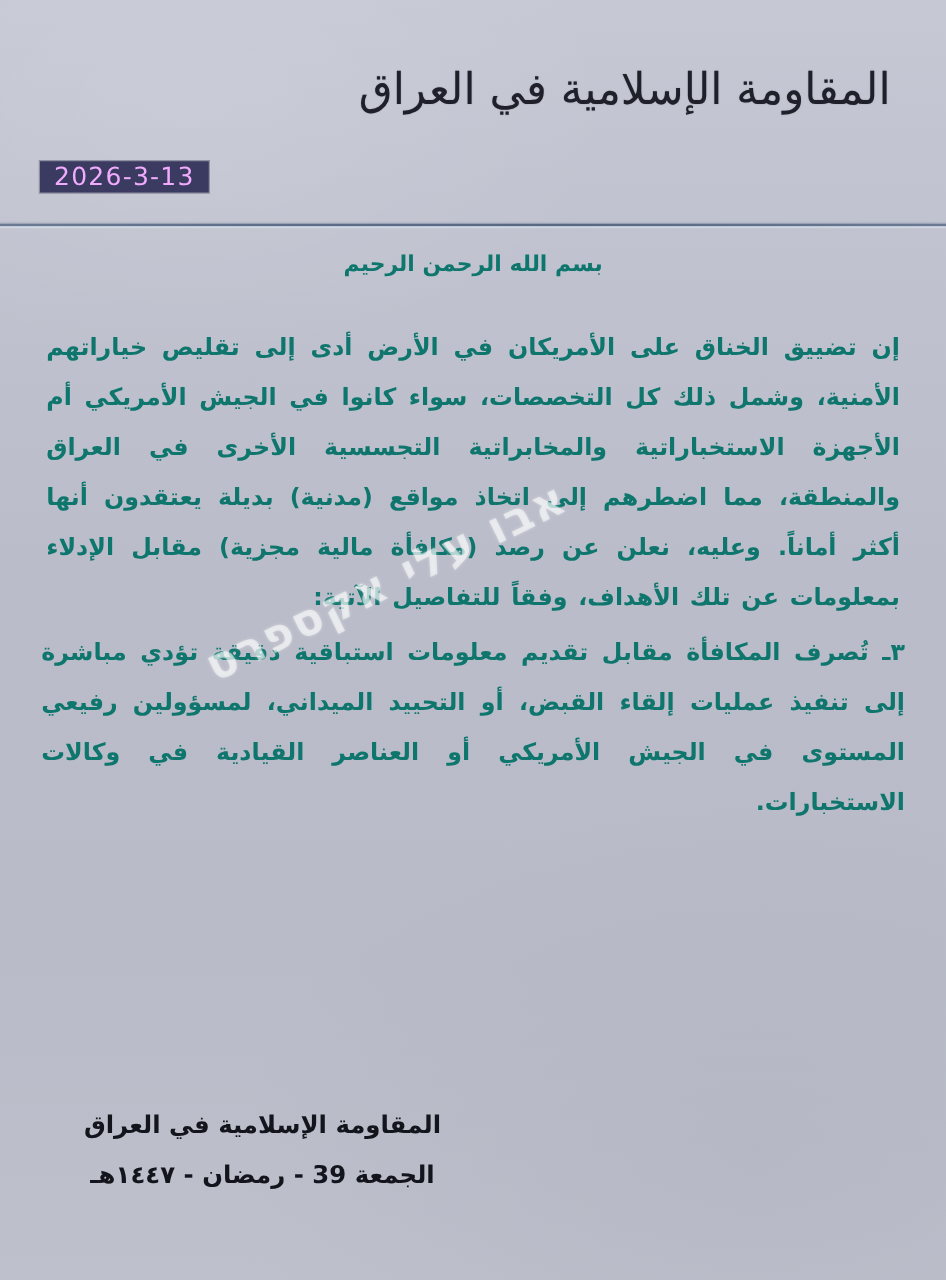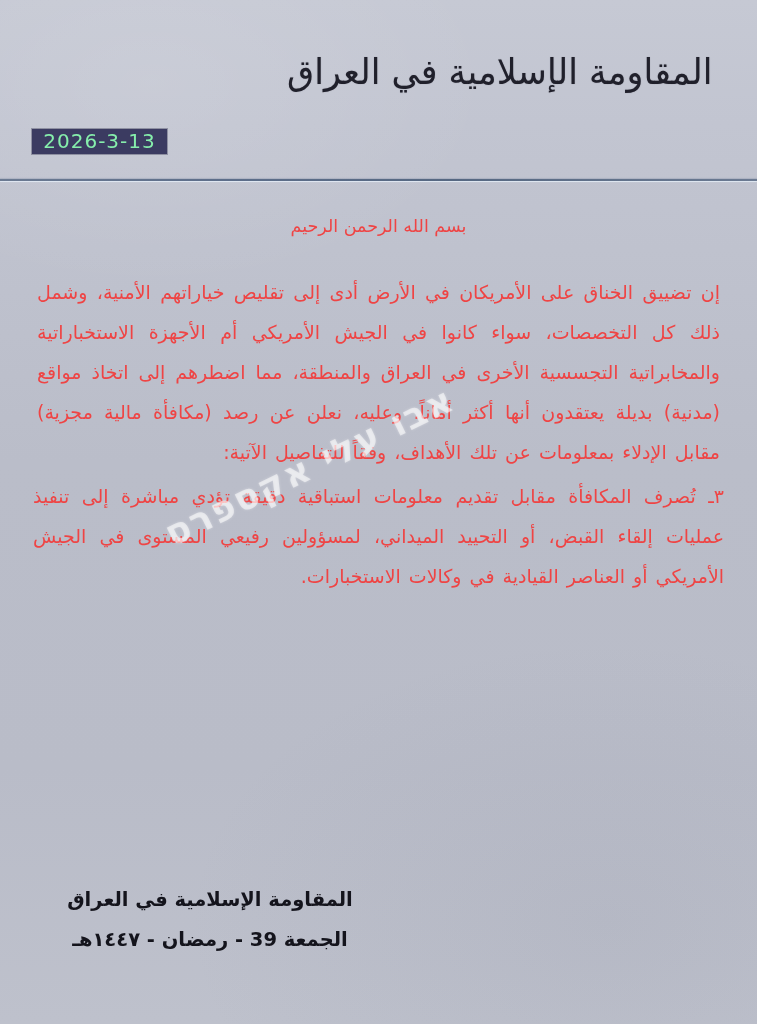--- a/index.html
+++ b/index.html
@@ -34,21 +34,21 @@
   }
 
   
   .date-badge {
     position: absolute;
     top: 129px;
     left: 32px;
     width: 135px;
     height: 25px;
     background: #3b3b61;
-    color: #86efac;
+    color: #f0abfc;
     font-size: 20px;
     line-height: 25px;
     text-align: center;
     letter-spacing: 1px;
     box-shadow: 0 0 0 1px rgba(40,40,70,0.35);
   }
 
   
   .divider {
     position: absolute;
@@ -56,26 +56,26 @@
     left: 0;
     width: 757px;
     height: 2px;
     background: linear-gradient(90deg, #6b7a92 0%, #5d6e8a 30%, #566882 60%, #6b7a92 100%);
     box-shadow: 0 1px 1px rgba(228,236,246,0.9), 0 -1px 1px rgba(150,158,178,0.5);
   }
 
   
   .doc-body {
     position: absolute;
-    top: 206px;
+    top: 192px;
     right: 33px;
     left: 33px;
     direction: rtl;
-    color: #ef4444;
-    font-weight: normal;
+    color: #0f766e;
+    font-weight: bold;
     font-size: 19px;
     line-height: 40px;
   }
   .basmala {
     text-align: center;
     font-size: 17.5px;
     margin: 0 0 26px 0;
     letter-spacing: 0.5px;
   }
   .para {

